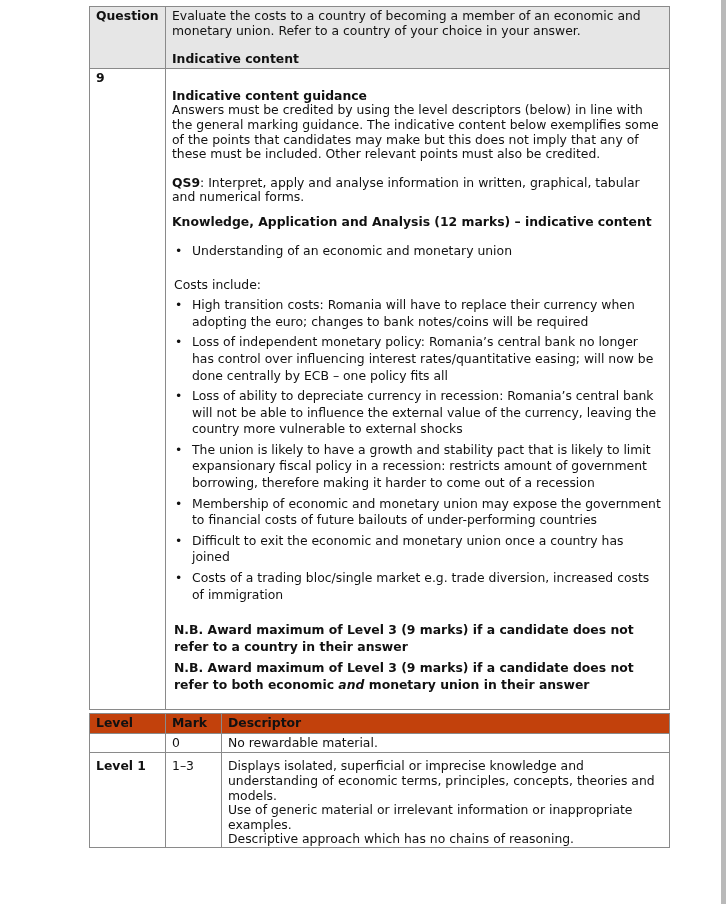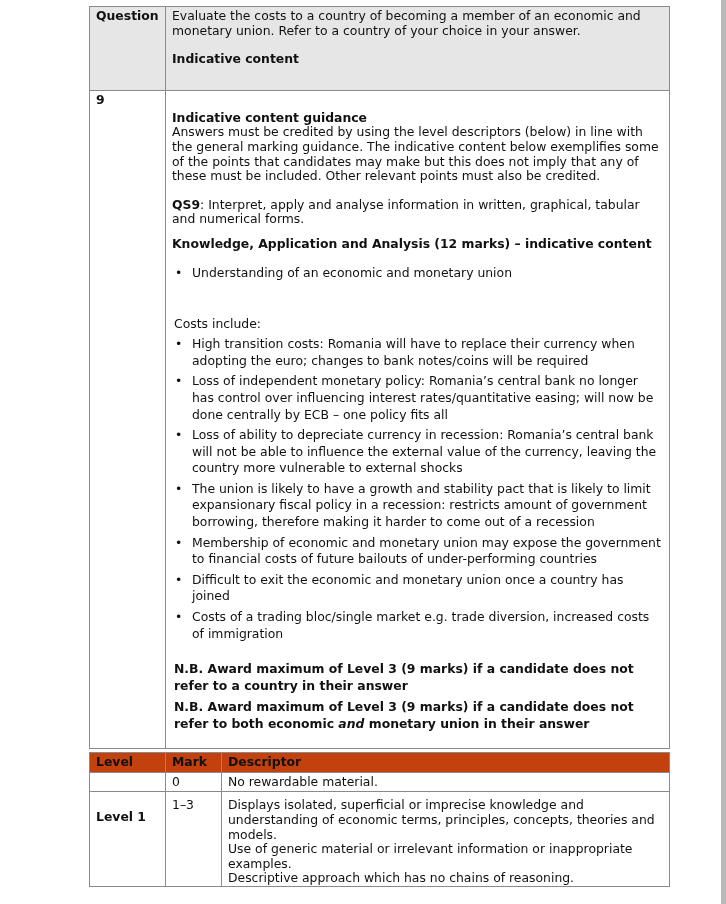--- a/index.html
+++ b/index.html
@@ -31,21 +31,21 @@
 <div class="rightbar"></div>
 
 <div class="sheet">
   <table>
     <tbody>
         <tr class="head">
       <td class="c1">
         <div class="lbl">Question</div>
       </td>
       <td>
-        <div class="txt" style="padding-bottom:23px;">
+        <div class="txt" style="padding-bottom:1px;">
           <p>Evaluate the costs to a country of becoming a member of an economic and monetary union. Refer to a country of your choice in your answer.</p>
           <div class="gap"></div>
           <p class="b">Indicative content</p>
         </div>
       </td>
     </tr>
     <tr>
       <td class="c1">
         <div class="lbl">9</div>
       </td>
@@ -53,21 +53,21 @@
         <div class="txt" style="padding-top:20px; padding-bottom:16px;">
           <p class="b">Indicative content guidance</p>
           <p>Answers must be credited by using the level descriptors (below) in line with the general marking guidance. The indicative content below exemplifies some of the points that candidates may make but this does not imply that any of these must be included. Other relevant points must also be credited.</p>
           <div class="gap"></div>
           <p><span class="b">QS9</span><span>: Interpret, apply and analyse information in written, graphical, tabular and numerical forms.</span></p>
           <p class="b" style="margin-top:10px;">Knowledge, Application and Analysis (12 marks) – indicative content</p>
           <div class="bul" style="margin-top:13px;">
             <span class="dot">•</span>
             <span>Understanding of an economic and monetary union</span>
           </div>
-          <p style="margin-top:35px; padding-left:2px; line-height:16px;">Costs include:</p>
+          <p style="margin-top:18px; padding-left:2px; line-height:16px;">Costs include:</p>
           <div style="margin-top:4px;">
             <div class="bul"><span class="dot">•</span><span>High transition costs: Romania will have to replace their currency when adopting the euro; changes to bank notes/coins will be required</span></div>
             <div class="bul"><span class="dot">•</span><span>Loss of independent monetary policy: Romania’s central bank no longer has control over influencing interest rates/quantitative easing; will now be done centrally by ECB – one policy fits all</span></div>
             <div class="bul"><span class="dot">•</span><span>Loss of ability to depreciate currency in recession: Romania’s central bank will not be able to influence the external value of the currency, leaving the country more vulnerable to external shocks</span></div>
             <div class="bul"><span class="dot">•</span><span>The union is likely to have a growth and stability pact that is likely to limit expansionary fiscal policy in a recession: restricts amount of government borrowing, therefore making it harder to come out of a recession</span></div>
             <div class="bul"><span class="dot">•</span><span>Membership of economic and monetary union may expose the government to financial costs of future bailouts of under-performing countries</span></div>
             <div class="bul"><span class="dot">•</span><span>Difficult to exit the economic and monetary union once a country has joined</span></div>
             <div class="bul"><span class="dot">•</span><span>Costs of a trading bloc/single market e.g. trade diversion, increased costs of immigration</span></div>
           </div>
           <p class="b" style="margin-top:18px; padding-left:2px; line-height:17px;">N.B. Award maximum of Level 3 (9 marks) if a candidate does not refer to a country in their answer</p>
@@ -97,21 +97,21 @@
           </td>
       <td>
             <div class="txt">0</div>
           </td>
       <td>
             <div class="txt">No rewardable material.</div>
           </td>
     </tr>
     <tr>
       <td>
-            <div class="lbl" style="padding-top:6px;margin-top:12px;">Level 1</div>
+            <div class="lbl" style="padding-top:6px;">Level 1</div>
           </td>
       <td>
             <div class="txt" style="padding-top:6px;">1–3</div>
           </td>
       <td>
         <div class="txt" style="padding-top:6px; padding-bottom:0;">
           <p>Displays isolated, superficial or imprecise knowledge and understanding of economic terms, principles, concepts, theories and models.</p>
           <p>Use of generic material or irrelevant information or inappropriate examples.</p>
           <p>Descriptive approach which has no chains of reasoning.</p>
         </div>

